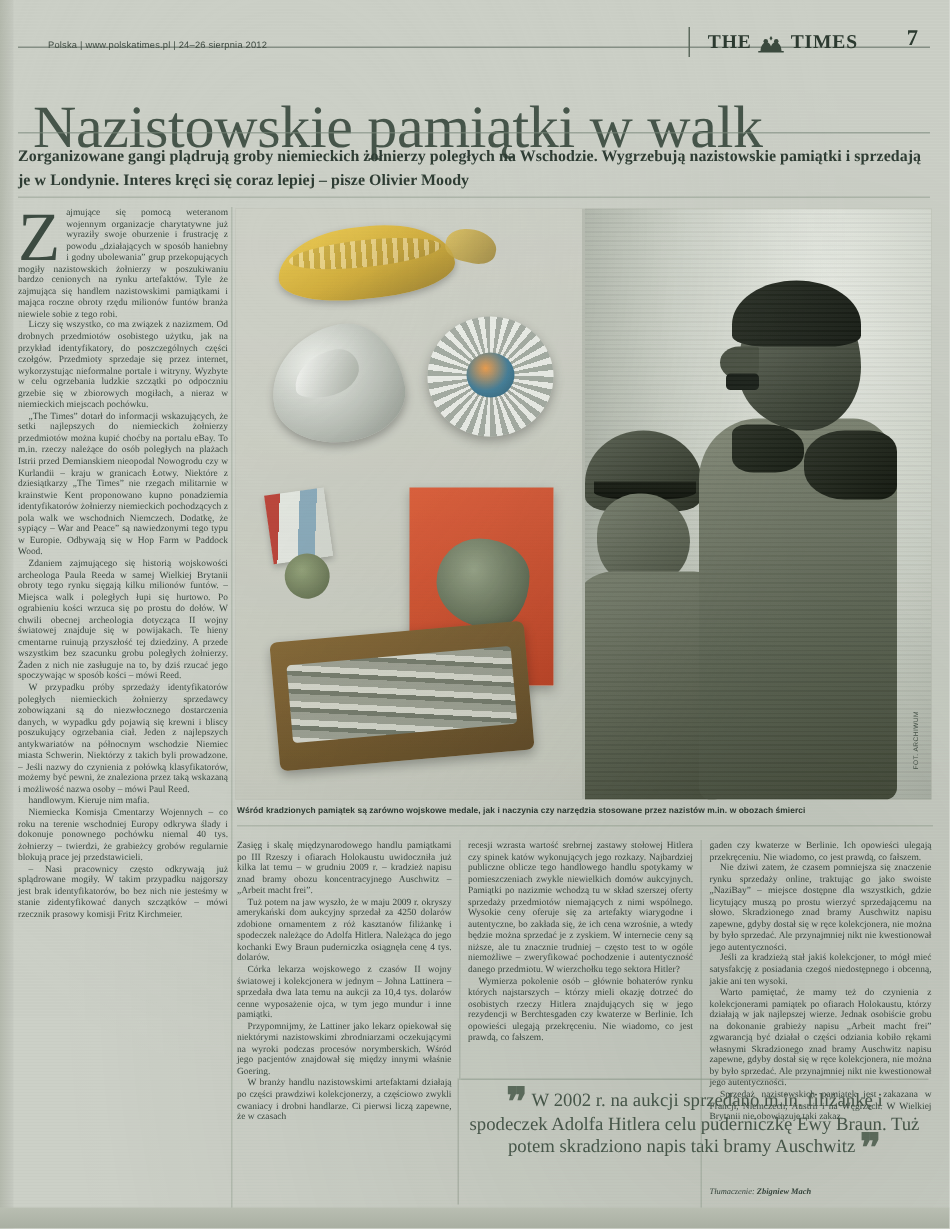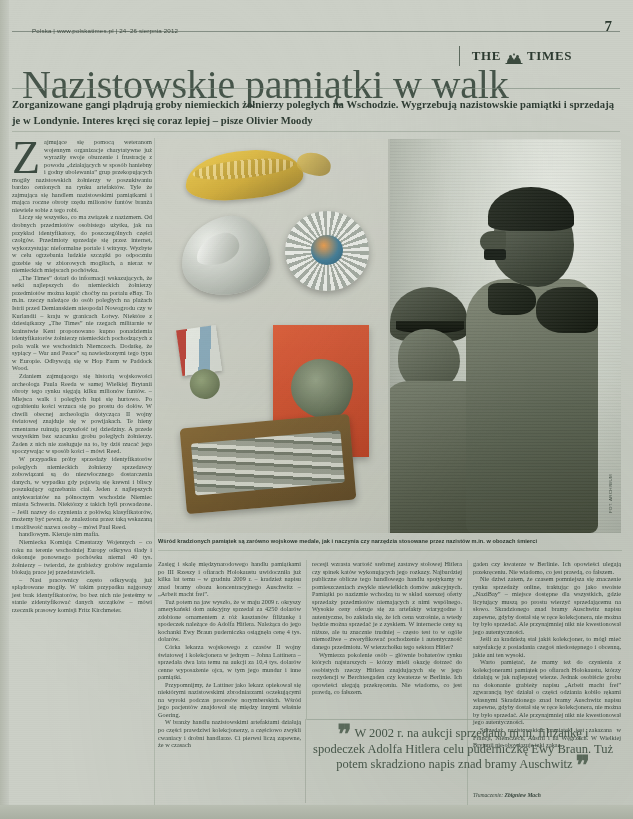--- a/index.html
+++ b/index.html
@@ -41,21 +41,21 @@
   }
   .dateline{
     position:absolute;left:20px;top:13px;
     font-family:"Liberation Sans", sans-serif;
     font-size:6.2px;letter-spacing:.15px;color:#3e4a41;white-space:nowrap;
   }
   .times-box{
     position:absolute;right:38px;top:4px;
     border-left:1px solid #5d6a5e;
     padding:2px 10px 2px 12px;
-    display:flex;align-items:center;gap:3px;margin-top:28px;
+    display:flex;align-items:center;gap:3px;
   }
   .times-word{
     font-family:"Liberation Serif", serif;
     font-size:13px;font-weight:700;letter-spacing:.6px;color:#2c3a30;
   }
   .times-crest{
     display:inline-block;width:20px;height:12px;position:relative;top:1px;
   }
   .page-no{
     position:absolute;right:8px;top:4px;
@@ -458,21 +458,21 @@
 
   <div class="pq-rule-top"></div>
   <div class="pq-rule-left"></div>
   <div class="pullquote">
     <span class="qtext">
       <span class="qmark">❞</span>
       <span>W 2002 r. na aukcji sprzedano</span>
       <span>m.in. filiżankę i spodeczek</span>
       <span>Adolfa Hitlera celu puderniczkę</span>
       <span>Ewy Braun. Tuż potem skradziono</span>
-      <span>napis znad bramy Auschwitz</span>
+      <span>napis taki bramy Auschwitz</span>
       <span class="qmark">❞</span>
     </span>
   </div>
 
   <div class="translator">
     <span>Tłumaczenie: </span><b>Zbigniew Mach</b>
   </div>
 
   <div class="col-rule" style="left:154px;top:138px;height:670px;"></div>
   <div class="col-rule" style="left:306px;top:560px;height:160px;"></div>

